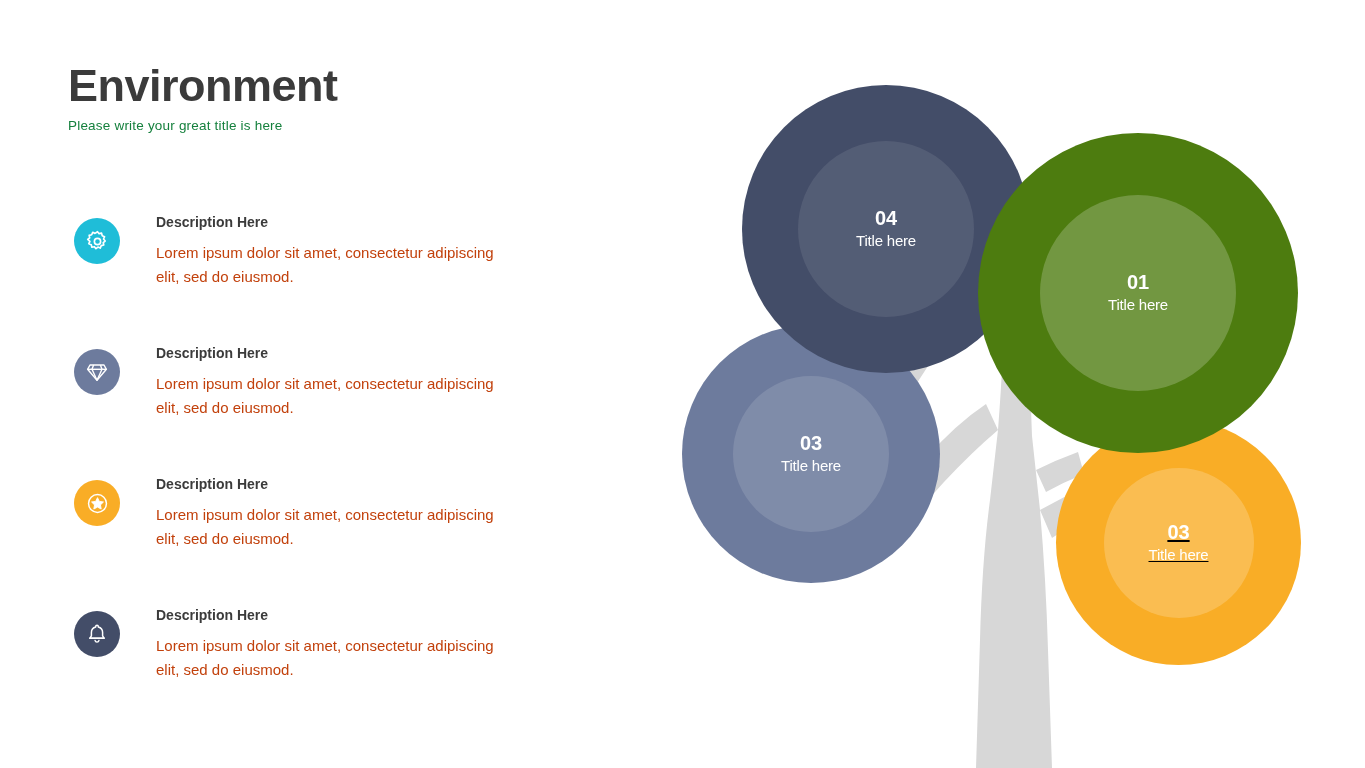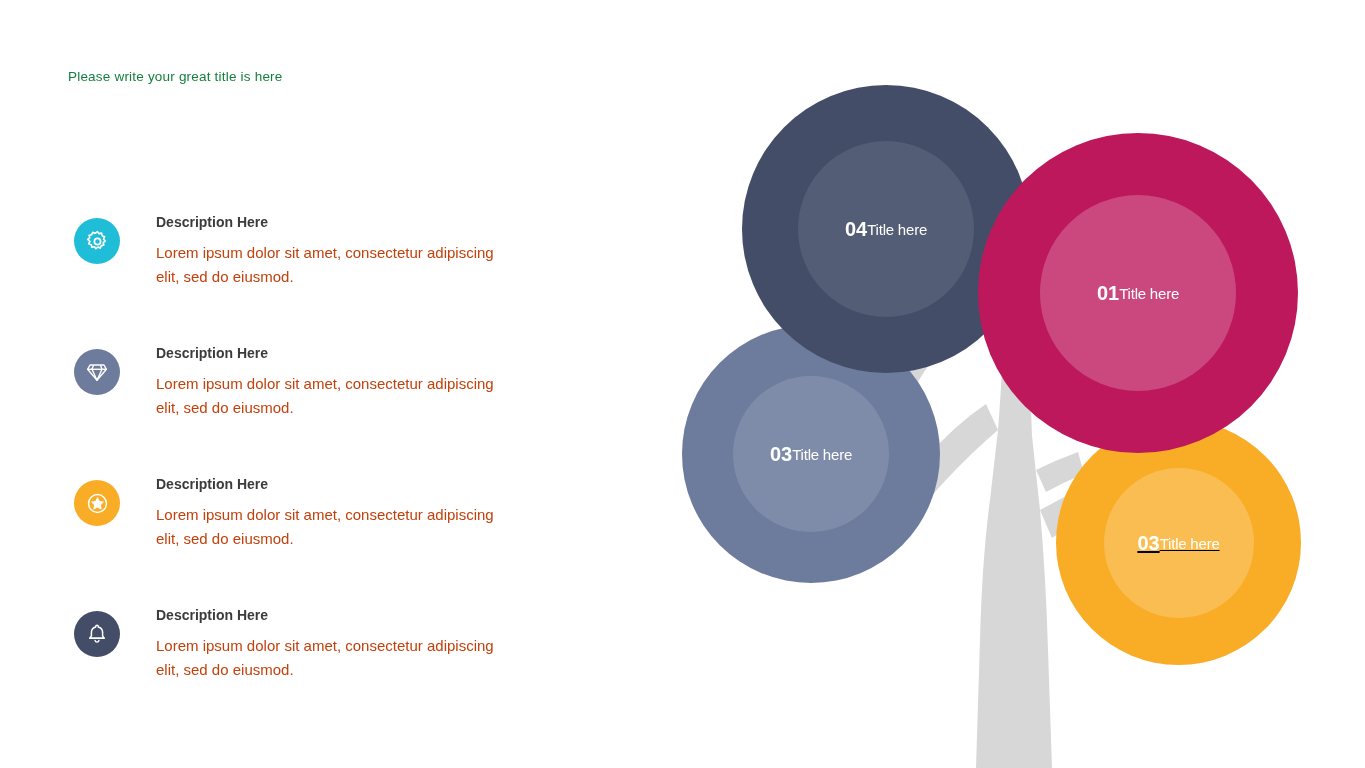--- a/index.html
+++ b/index.html
@@ -83,21 +83,21 @@
   .bubble {
     position:absolute;
     border-radius:50%;
     display:flex;
     align-items:center;
     justify-content:center;
   }
   .bubble-inner {
     border-radius:50%;
     display:flex;
-    flex-direction:row;
+    flex-direction:column;
     align-items:center;
     justify-content:center;
     text-align:center;
   }
   .bubble-num {
     color:#ffffff;
     font-weight:bold;
     font-size:20px;
     line-height:1.1;
   }
@@ -110,32 +110,33 @@
     letter-spacing:-0.2px;
   }
 
   
   #bubble-04 { left:82px; top:85px; width:288px; height:288px; background:#434d68; z-index:4; }
   #bubble-04 .bubble-inner { width:176px; height:176px; background:rgba(255,255,255,0.09); }
   
   #bubble-02 { left:22px; top:325px; width:258px; height:258px; background:#6d7b9d; z-index:3; }
   #bubble-02 .bubble-inner { width:156px; height:156px; background:rgba(255,255,255,0.13); }
   
-  #bubble-01 { left:318px; top:133px; width:320px; height:320px; background:#be185d; z-index:5; }
+  #bubble-01 { left:318px; top:133px; width:320px; height:320px; background:#4d7c0f; z-index:5; }
   #bubble-01 .bubble-inner { width:196px; height:196px; background:rgba(255,255,255,0.21); }
   
   #bubble-03 { left:396px; top:420px; width:245px; height:245px; background:#f9ad26; z-index:2; }
   #bubble-03 .bubble-inner { width:150px; height:150px; background:rgba(255,255,255,0.20);text-decoration:underline; }
 </style>
 </head>
 <body>
 
 <div class="slide">
 
   <div class="left-col">
+    <div class="page-title">Environment</div>
     <div class="page-subtitle">Please write your great title is here</div>
   </div>
 
   <div class="feature-list">
 
     <div class="feature-item">
       <div class="feature-icon" style="background:#1fbdd8;">
         <svg width="25" height="25" viewBox="0 0 24 24" fill="none" stroke="#ffffff" stroke-width="1.6" stroke-linecap="round" stroke-linejoin="round">
           <circle cx="12" cy="12" r="3"></circle>
           <path d="M12 2.6l1.5 1.9 2.4-.5.6 2.4 2.3 1-1 2.2 1.6 1.9-1.9 1.5.5 2.4-2.4.6-1 2.3-2.2-1-1.9 1.6-1.5-1.9-2.4.5-.6-2.4-2.3-1 1-2.2L2.6 10l1.9-1.5-.5-2.4 2.4-.6 1-2.3 2.2 1z"></path>

